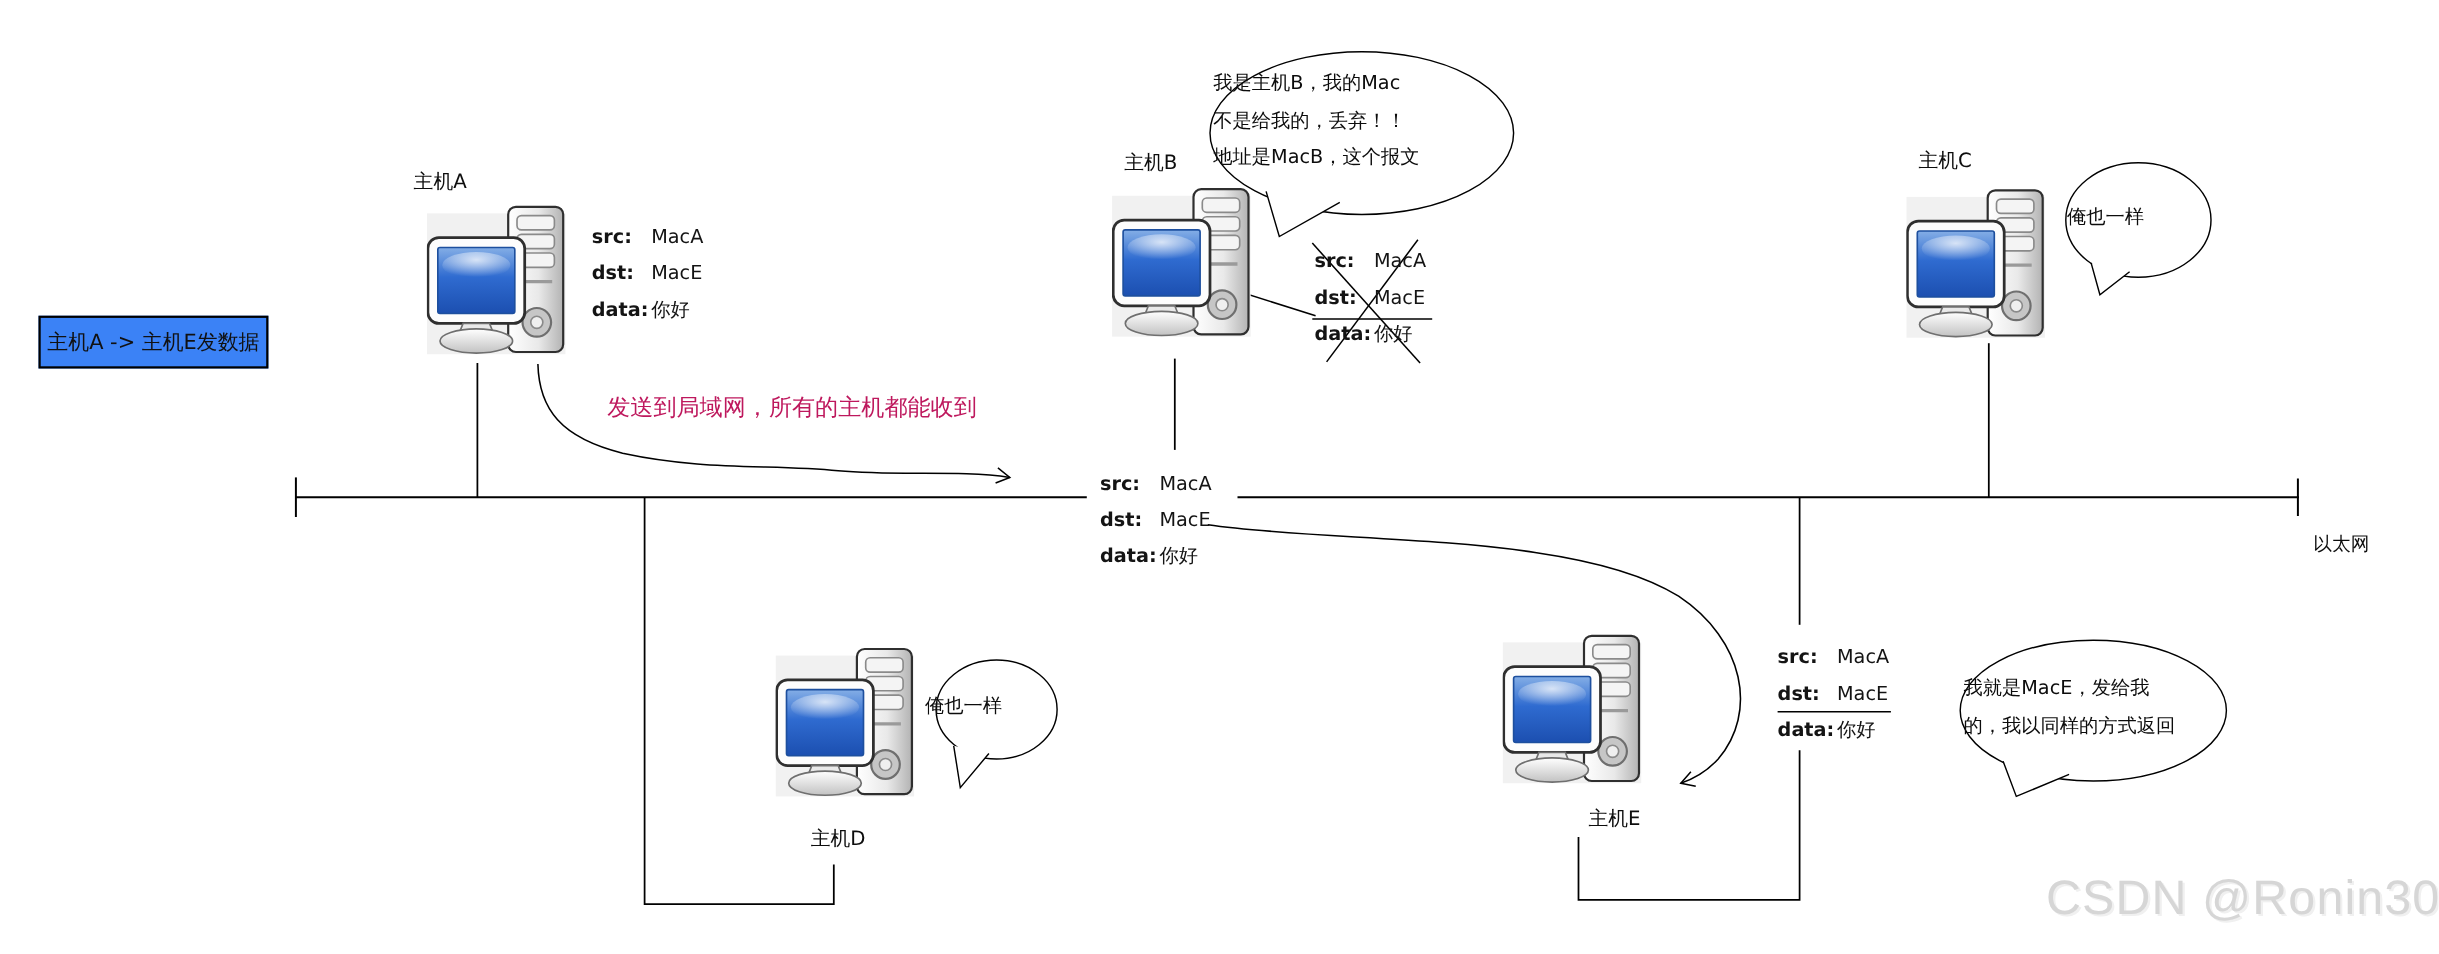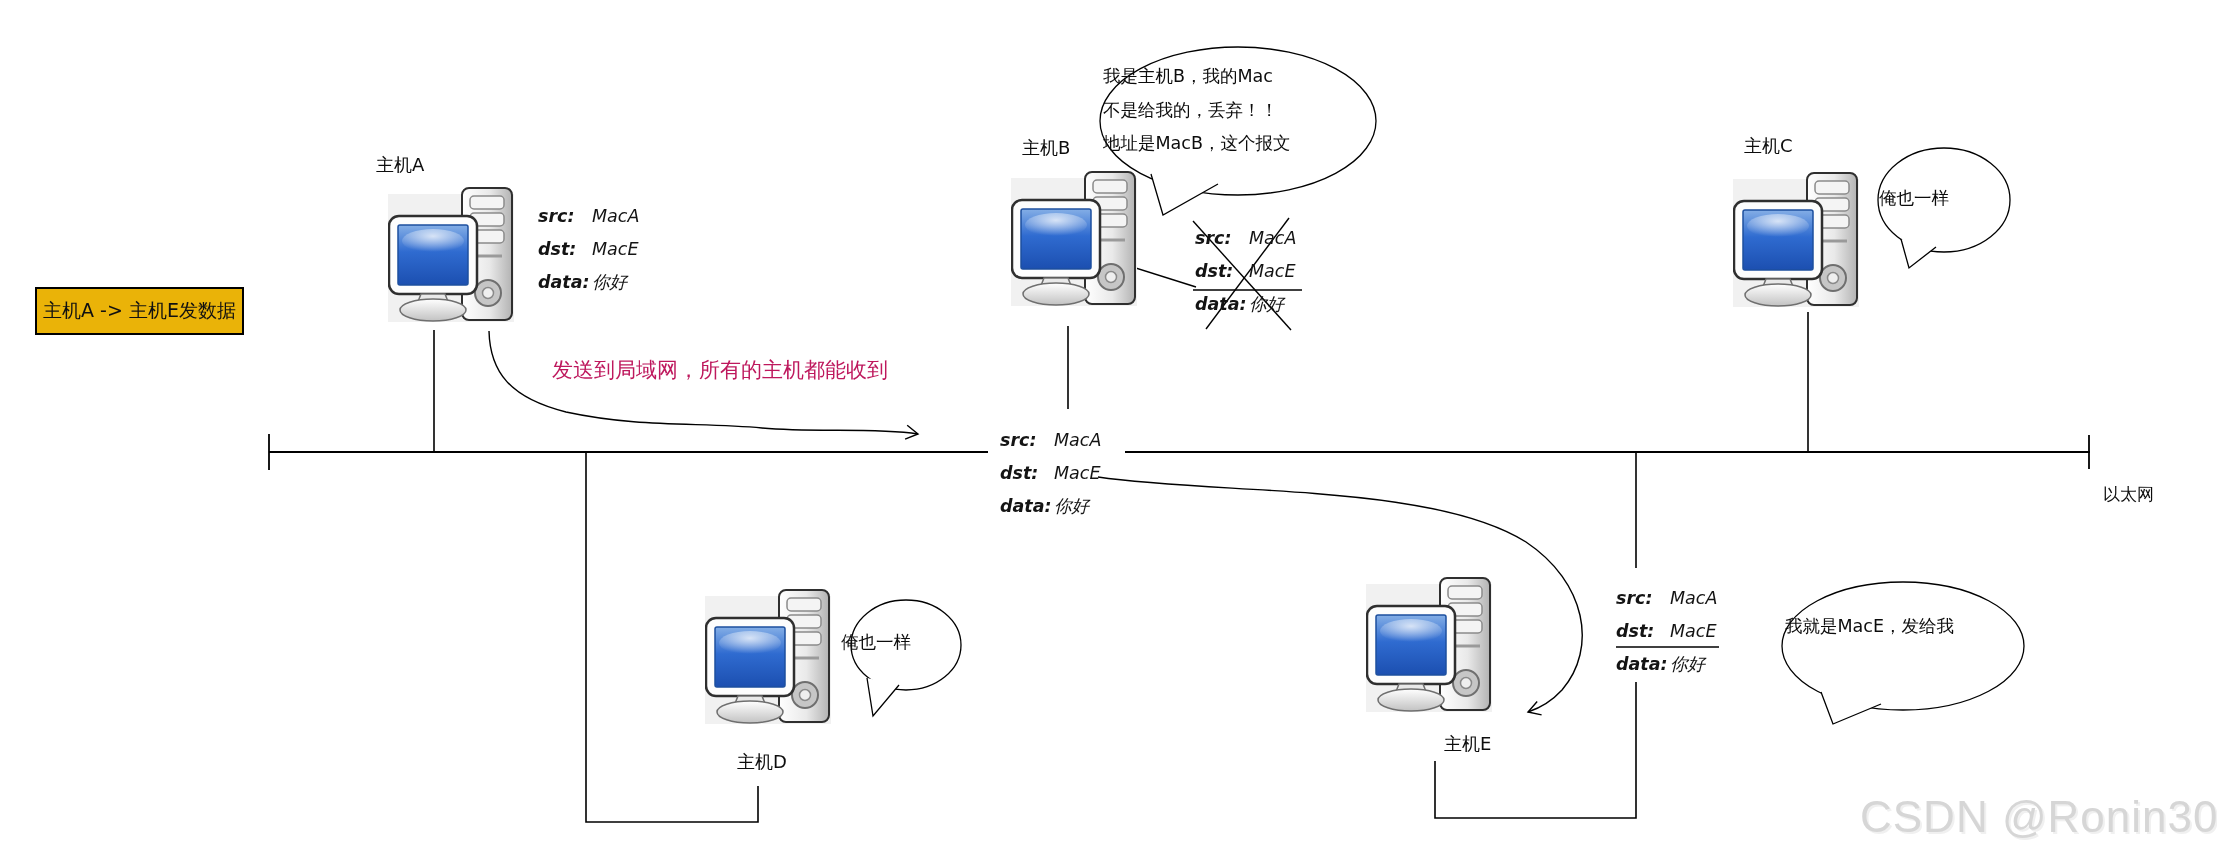--- a/index.html
+++ b/index.html
@@ -6,24 +6,24 @@
   #canvas{
     position:relative;width:2217px;height:867px;background:#ffffff;overflow:hidden;
     font-family:"DejaVu Sans","Liberation Sans",sans-serif;color:#111;
   }
   #wires{position:absolute;left:0;top:0;z-index:1;}
   .pc{position:absolute;z-index:2;}
   .txt{position:absolute;z-index:3;white-space:nowrap;}
   .hostlabel{font-size:18px;color:#0d0d0d;}
   .notebox{
     left:35px;top:287px;width:205px;height:44px;border:2px solid #000;
-    display:flex;align-items:center;justify-content:center;font-size:19px;background:#eab308;
+    display:flex;align-items:center;justify-content:center;font-size:19px;background:#3b82f6;
   }
   .pkt{line-height:33px;font-size:17.5px;color:#141414;}
-  .pkt .prow{height:33px;font-style:italic;}
+  .pkt .prow{height:33px;}
   .pkt .pk{display:inline-block;min-width:54px;font-weight:600;}
   .pkt .pv{font-weight:400;}
   .bub{font-size:17.5px;line-height:33.5px;text-align:left;color:#0c0c0c;z-index:3;}
   .sendnote{font-size:21px;color:#be185d;}
   .ethlabel{font-size:17px;color:#0c0c0c;margin-top:42px;}
   .watermark{
     left:1860px;top:792px;font-size:44px;letter-spacing:1px;color:#d6d6d6;
     text-shadow:2px 2px 0 #f0f0f0;font-family:"Liberation Sans",sans-serif;z-index:4;
   }
 </style>
@@ -175,17 +175,18 @@
 
   <div class="txt bub" style="left:1103px;top:60px;width:270px">
     <div>我是主机B，我的Mac</div>
     <div>不是给我的，丢弃！！</div>
     <div>地址是MacB，这个报文</div>
   </div>
   <div class="txt bub" style="left:1879px;top:182px;width:130px">俺也一样</div>
   <div class="txt bub" style="left:841px;top:626px;width:130px">俺也一样</div>
   <div class="txt bub" style="left:1785px;top:610px;width:236px">
     <div>我就是MacE，发给我</div>
+    <div>的，我以同样的方式返回</div>
   </div>
 
   <div class="txt watermark">CSDN @Ronin305</div>
 
 </div>
 
 </body></html>

